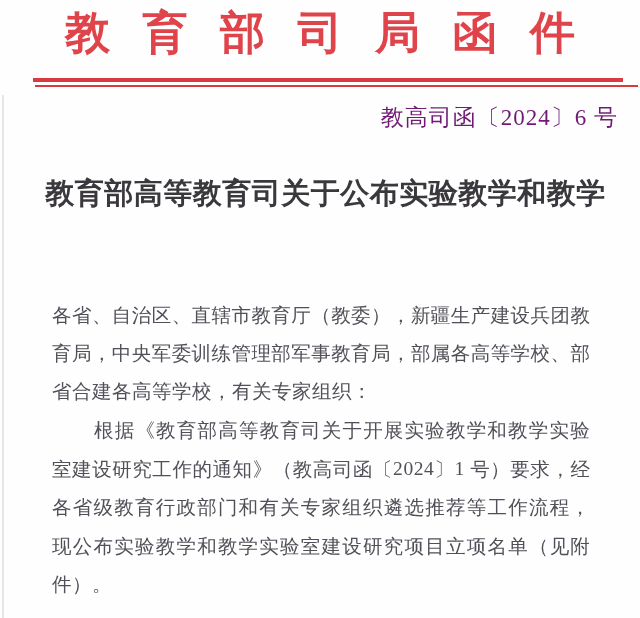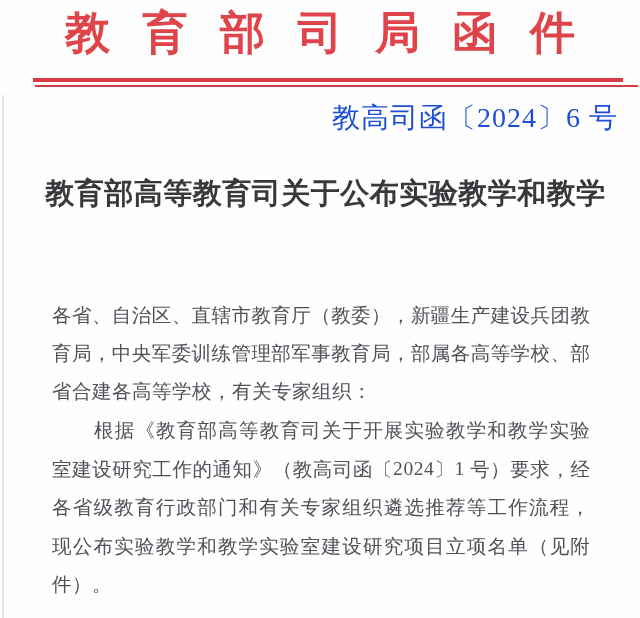--- a/index.html
+++ b/index.html
@@ -23,21 +23,21 @@
     position:absolute;left:65px;top:8px;width:510px;height:50px;
     display:flex;justify-content:space-between;align-items:center;
     font-size:45px;font-weight:700;color:#e0444b;
   }
   
   .rule-thick{position:absolute;left:33px;top:78px;width:590px;height:4px;background:#d73a41;}
   .rule-thin{position:absolute;left:35px;top:85px;width:603px;height:2px;background:#d73a41;}
   
   .doc-number{
     position:absolute;top:104px;right:22px;height:28px;line-height:28px;
-    font-size:28px;color:#1d4ed8;letter-spacing:1px;
+    font-size:23px;color:#701a75;letter-spacing:1px;
   }
   
   .notice-title{
     position:absolute;left:0;top:172px;width:640px;
     text-align:center;font-weight:700;color:#3a383c;
   }
   .notice-title .t-line{height:42px;line-height:42px;font-size:29px;letter-spacing:.5px;padding-left:11px;}
   
   .body-text{
     position:absolute;left:52px;top:296px;width:538px;

